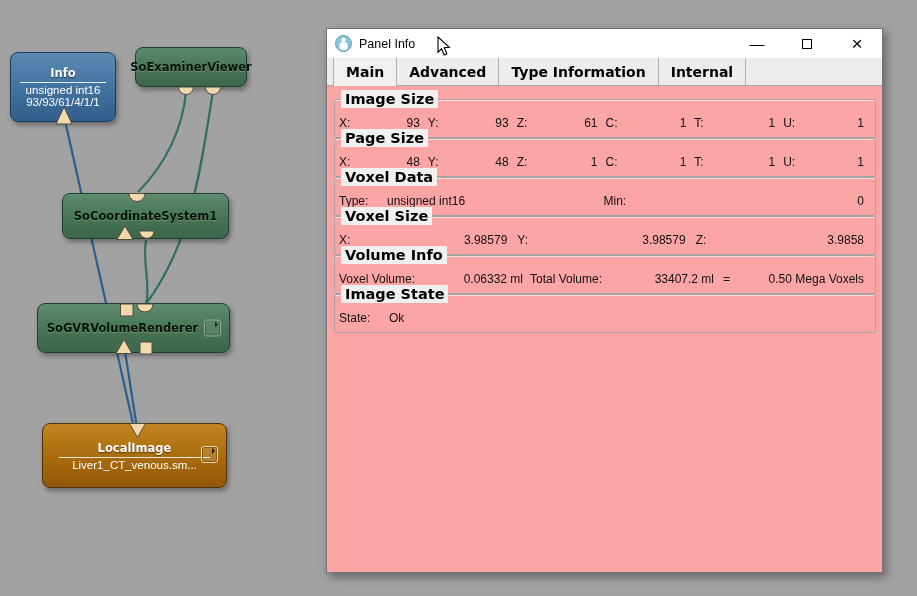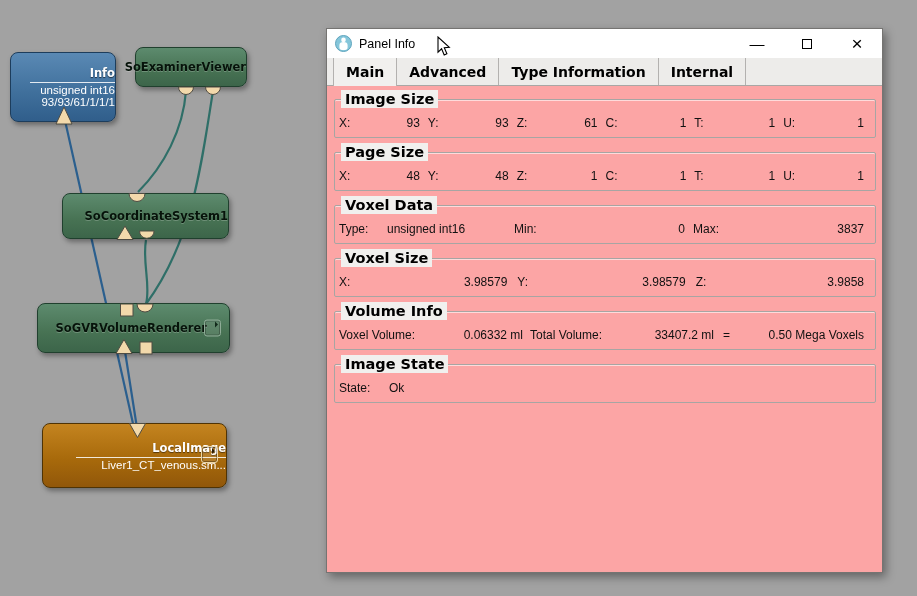--- a/index.html
+++ b/index.html
@@ -10,21 +10,21 @@
   #canvas { position:absolute; inset:0; }
   #edges, #connectors { position:absolute; left:0; top:0; pointer-events:none; }
   #edges  { z-index:1; }
   #connectors { z-index:3; }
   .e-img   { stroke:#2b5f8e; stroke-width:2.2; fill:none; }
   .e-scene { stroke:#2f6f68; stroke-width:2.2; fill:none; }
   .conn { fill:#f2d9ab; stroke:#4f4c43; stroke-width:1; }
 
   .node { position:absolute; z-index:2; border-radius:8px; border:1.5px solid #20402e;
           box-shadow:2px 3px 5px rgba(0,0,0,.35);
-          display:flex; flex-direction:column; align-items:flex-end; justify-content:center; }
+          display:flex; flex-direction:column; align-items:center; justify-content:center; }
   .node-title { font-family:"DejaVu Sans", sans-serif; font-weight:bold; font-size:11.5px; white-space:nowrap; }
   .node-sub   { font-size:11.5px; white-space:nowrap; }
   .node-sep   { height:1px; width:82%; background:rgba(255,255,255,.85); margin:2px 0 1px 0; }
 
   #node-info { left:10px; top:52px; width:106px; height:70px;
       background:linear-gradient(180deg,#5a89b4 0%,#41719d 55%,#305e8b 100%); border-color:#1d3d5c; color:#fff; }
   #node-info .node-title { text-shadow:0 1px 1px rgba(0,0,0,.6); }
 
   .green-node { background:linear-gradient(180deg,#5d8b6e 0%,#477253 60%,#3c654a 100%); color:#06130a; }
   .green-node .node-title { text-shadow:0 1px 0 rgba(255,255,255,.22); }
@@ -57,21 +57,21 @@
   .win-btn { width:50px; height:100%; display:flex; align-items:center; justify-content:center;
              color:#000; font-size:15px; }
   .max-glyph { width:10px; height:10px; border:1.2px solid #000; display:block; }
 
   #tabbar { height:28px; background:#edecea; border-bottom:1px solid #a9a7a5; display:flex; padding-left:6px; }
   .tab { font-family:"DejaVu Sans", sans-serif; font-weight:bold; font-size:14px; color:#000;
          display:flex; align-items:center; padding:0 12px; border-right:1px solid #b3b1af; }
   .tab.active { background:#f1f0ee; border-left:1px solid #b3b1af; margin-bottom:-1px; }
 
   #content { padding:13px 6px 0 7px; }
-  .group { position:relative; height:39px; margin-bottom:14px; border:1px solid #a7a5a3; border-radius:2px;
+  .group { position:relative; height:39px; border:1px solid #a7a5a3; border-radius:2px;
            box-shadow:inset 0 1px 0 rgba(255,255,255,.6); }
   .group-title { position:absolute; top:-10px; left:6px; background:#f1f0ee; padding:0 4px;
            font-family:"DejaVu Sans", sans-serif; font-weight:bold; font-size:14.5px; line-height:18px; color:#000; }
   .group-row { position:absolute; left:4px; right:11px; bottom:7px; display:flex; font-size:12px; color:#111; }
   .cell { flex:1; display:flex; justify-content:space-between; align-items:baseline; }
   .cell .lbl { white-space:nowrap; }
   .cell .val { white-space:nowrap; text-align:right; }
   .cell-leftval { flex:1; display:flex; }
   .cell-leftval .lbl { width:48px; }
   .cell-eq { flex:0 0 150px; display:flex; justify-content:space-between; }
@@ -91,21 +91,21 @@
     <path class="e-img" d="M124,345 L137,428"></path>
     <path class="e-scene" d="M186,91 C183,130 164,166 138,192"></path>
     <path class="e-scene" d="M213,91 C201,165 193,240 146,304"></path>
     <path class="e-scene" d="M146,240 C142,262 151,285 146,304"></path>
   </svg>
 
   <div class="node" id="node-info">
     <div class="node-title">Info</div>
     <div class="node-sep"></div>
     <div class="node-sub">unsigned int16</div>
-    <div class="node-sub">93/93/61/1/1/1</div>
+    <div class="node-sub">93/93/61/4/1/1</div>
   </div>
 
   <div class="node green-node" id="node-examiner">
     <div class="node-title">SoExaminerViewer</div>
   </div>
 
   <div class="node green-node" id="node-coordsys">
     <div class="node-title">SoCoordinateSystem1</div>
   </div>
 
@@ -232,24 +232,20 @@
       <span class="group-title">Voxel Data</span>
       <div class="group-row">
         <div class="cell-leftval">
             <span class="lbl">Type:</span>
             <span class="val" style="text-align:left;">unsigned int16</span>
           </div>
         <div class="cell" style="padding-left:4px;">
             <span class="lbl">Min:</span>
             <span class="val">0</span>
           </div>
-        <div class="cell" style="padding-left:8px;">
-            <span class="lbl">Max:</span>
-            <span class="val">3837</span>
-          </div>
       </div>
     </div>
 
     <div class="group">
       <span class="group-title">Voxel Size</span>
       <div class="group-row">
         <div class="cell">
             <span class="lbl">X:</span>
             <span class="val">3.98579</span>
           </div>

